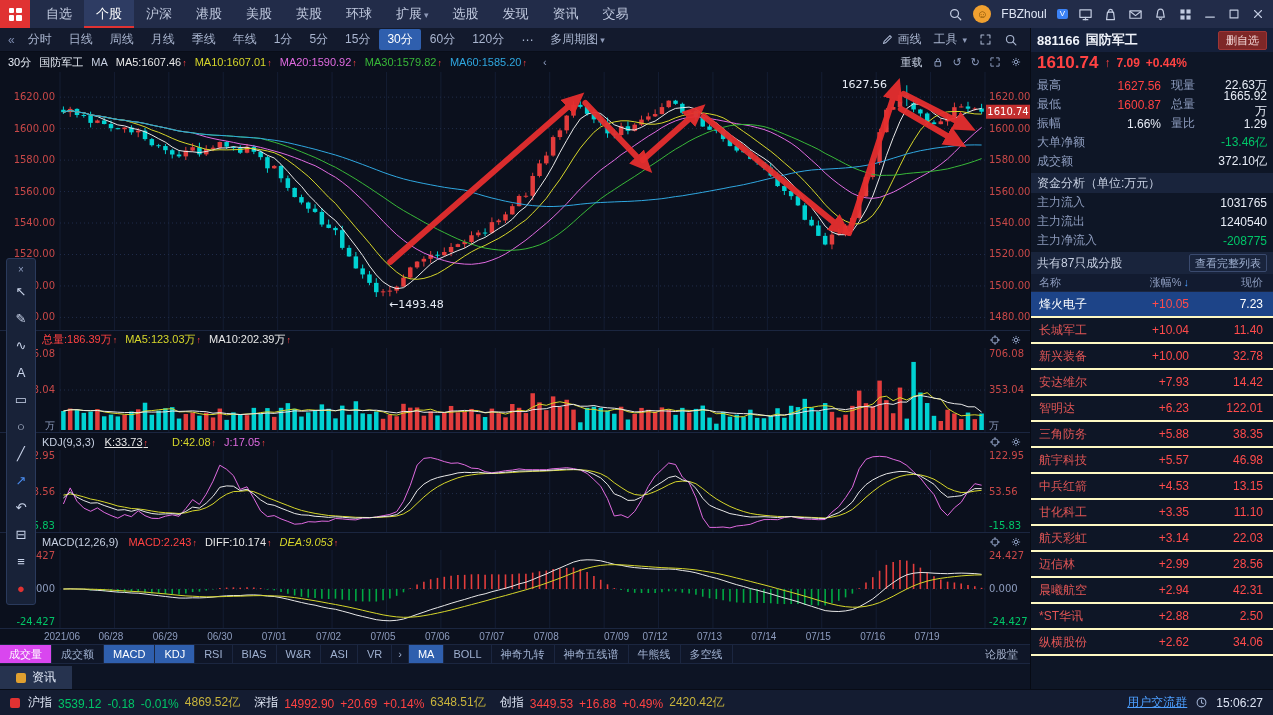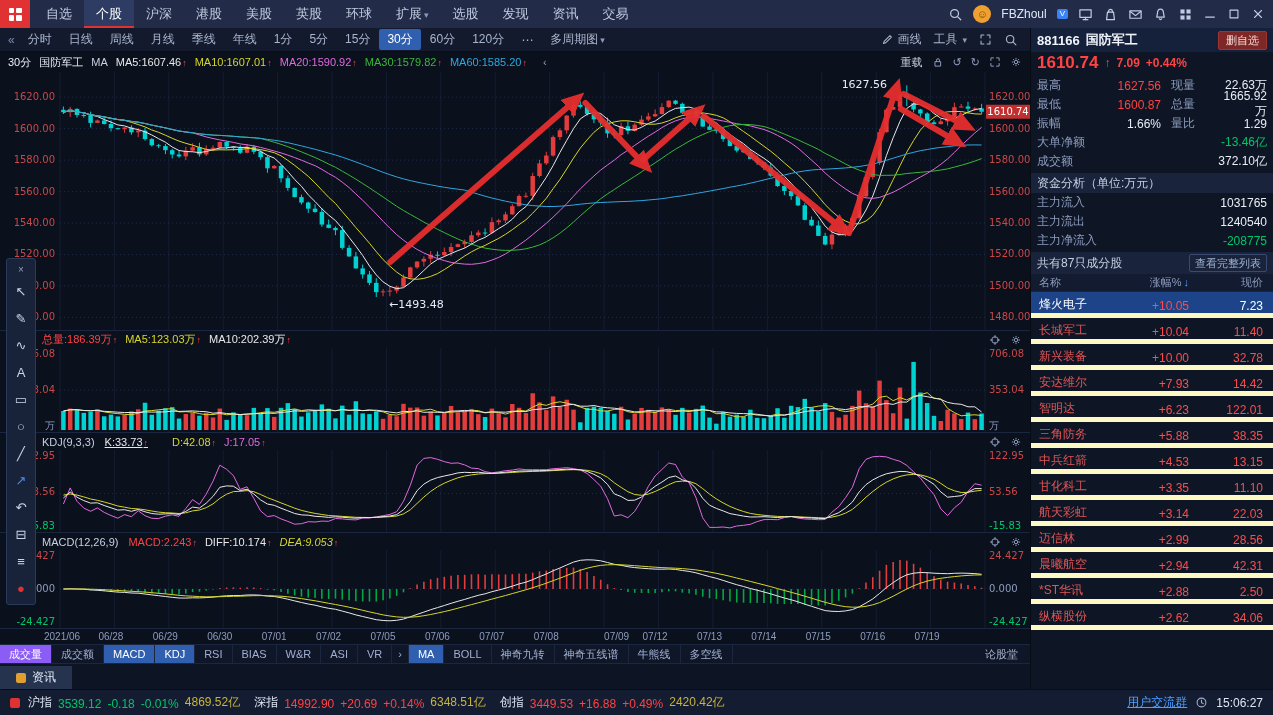--- a/index.html
+++ b/index.html
@@ -42,21 +42,21 @@
 .up-mini{color:#ff4242;font-size:9px;margin-left:1px}
 .collapse{color:#8d9cbe;cursor:pointer}
 .pane-hdr{height:18px;display:flex;align-items:center;gap:10px;background:#0b101d;border-top:1px solid #1b2640;padding:0 8px 0 42px;font-size:11px;flex:none}
 svg.pane{display:block;background:#0b101d;flex:none}
 
 .dates{height:16px;position:relative;background:#0b101d;border-top:1px solid #1b2640;font-size:10px;color:#8d9cbe;flex:none}
 .dates span{position:absolute;top:2px;white-space:nowrap}
 
 .ind-tabs{height:19px;display:flex;align-items:stretch;background:#0f1628;border-top:1px solid #1b2640;font-size:11px;flex:none}
 .ind-tab{display:flex;align-items:center;padding:0 9px;color:#9fb0d0;border-right:1px solid #1b2640;cursor:pointer;white-space:nowrap}
-.ind-tab.red{background:#8b5cf6;color:#fff}
+.ind-tab.red{background:#d946ef;color:#fff}
 .ind-tab.blue{background:#2f5fae;color:#fff}
 .ind-arrow{display:flex;align-items:center;padding:0 6px;color:#9fb0d0;border-right:1px solid #1b2640;cursor:pointer}
 .ind-spacer{flex:1}
 .forum-link{display:flex;align-items:center;padding:0 12px;color:#aab6d0;cursor:pointer}
 
 .news-row{height:26px;background:#0d1424;border-top:1px solid #1b2640;display:flex;align-items:flex-end;flex:none}
 .news-tab{height:23px;padding:0 16px;background:#26334f;color:#dfe6f5;display:flex;align-items:center;gap:6px;cursor:pointer}
 .news-ico{width:10px;height:10px;background:#e0a030;border-radius:2px}
 
 .right-panel{width:243px;background:#0e1626;border-left:1px solid #070b14;display:flex;flex-direction:column}
@@ -79,21 +79,21 @@
 .fund-k{color:#8d9cbe}
 .fund-v{margin-left:auto}
 .rp-constituents-bar{height:22px;display:flex;align-items:center;background:#19243c;padding:0 6px;margin-top:2px;flex:none}
 .view-all{margin-left:auto;font-size:11px;color:#9fb0d0;border:1px solid #3a4a6e;padding:0 5px;line-height:16px;border-radius:2px;cursor:pointer}
 .ctable-hdr{height:18px;display:flex;align-items:center;background:#121b30;color:#8d9cbe;font-size:11px;border-bottom:1px solid #1b2640;flex:none}
 .c-name{width:86px;padding-left:8px}
 .c-chg{width:72px;text-align:right}
 .c-price{flex:1;text-align:right;padding-right:10px}
 .sort{color:#4d9fff;margin-left:2px}
 .clist{flex:1;overflow:hidden}
-.c-row{height:26px;display:flex;align-items:flex-end;border-bottom:5px solid #fef9c3;cursor:pointer}
+.c-row{height:26px;display:flex;align-items:center;border-bottom:2px solid #fef9c3;cursor:pointer}
 .c-row.selected{background:#1d4488}
 .c-row .c-name{color:#e05555}
 .c-row.selected .c-name{color:#fff}
 .c-row .c-chg{color:#ff4b4b}
 .c-row .c-price{color:#ff4b4b}
 .c-row.selected .c-price{color:#fff}
 
 .statusbar{height:26px;background:#141c31;border-top:1px solid #080c16;display:flex;align-items:center;padding:0 10px;gap:8px}
 .sb-ico{width:10px;height:10px;background:#e03232;border-radius:2px;flex:none}
 .sb-indices{display:flex;align-items:center}
@@ -1216,20 +1216,25 @@
           <span class="c-name">智明达</span>
           <span class="c-chg">+6.23</span>
           <span class="c-price">122.01</span>
         </div>
         <div class="c-row">
           <span class="c-name">三角防务</span>
           <span class="c-chg">+5.88</span>
           <span class="c-price">38.35</span>
         </div>
         <div class="c-row">
+          <span class="c-name">航宇科技</span>
+          <span class="c-chg">+5.57</span>
+          <span class="c-price">46.98</span>
+        </div>
+        <div class="c-row">
           <span class="c-name">中兵红箭</span>
           <span class="c-chg">+4.53</span>
           <span class="c-price">13.15</span>
         </div>
         <div class="c-row">
           <span class="c-name">甘化科工</span>
           <span class="c-chg">+3.35</span>
           <span class="c-price">11.10</span>
         </div>
         <div class="c-row">

